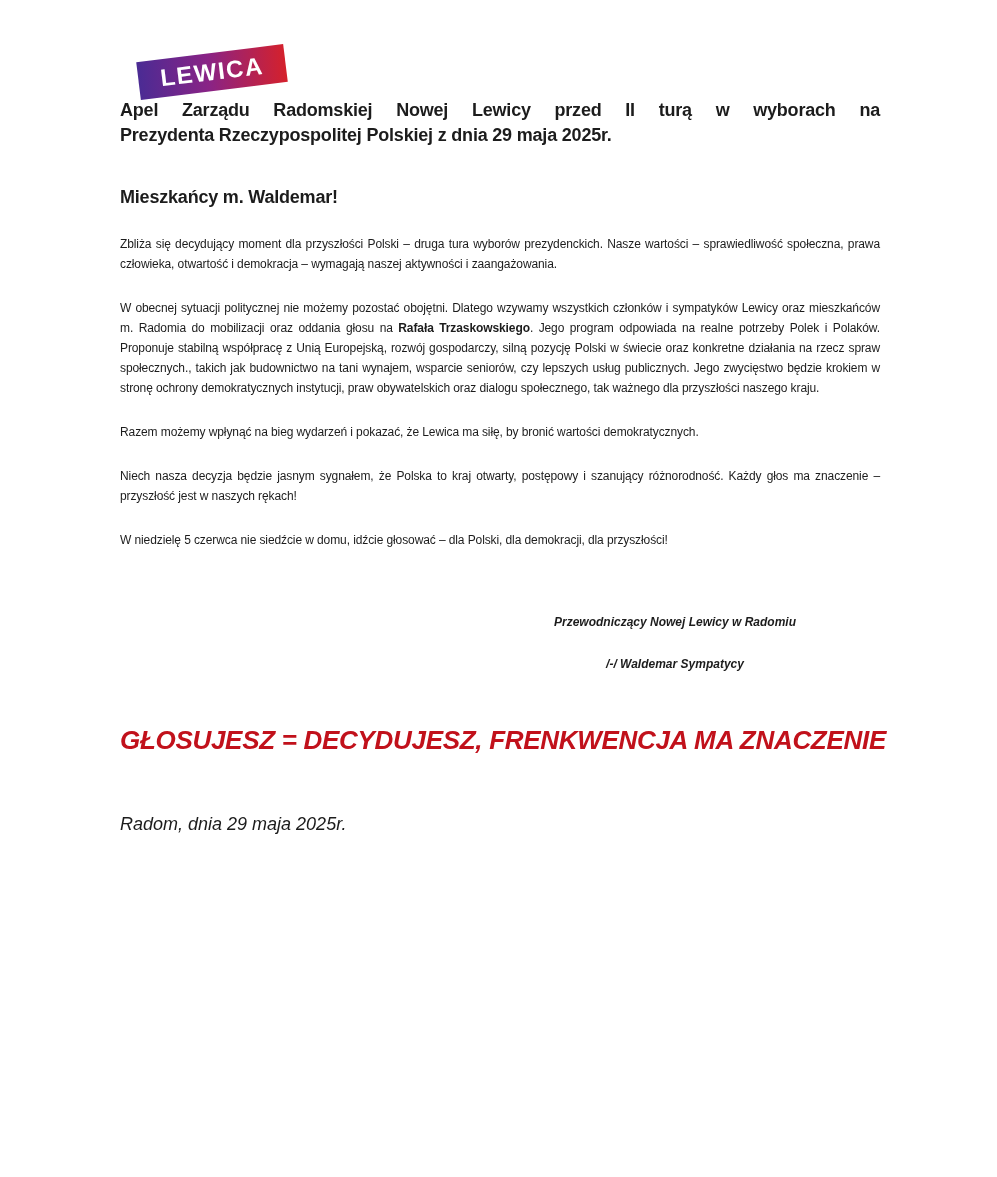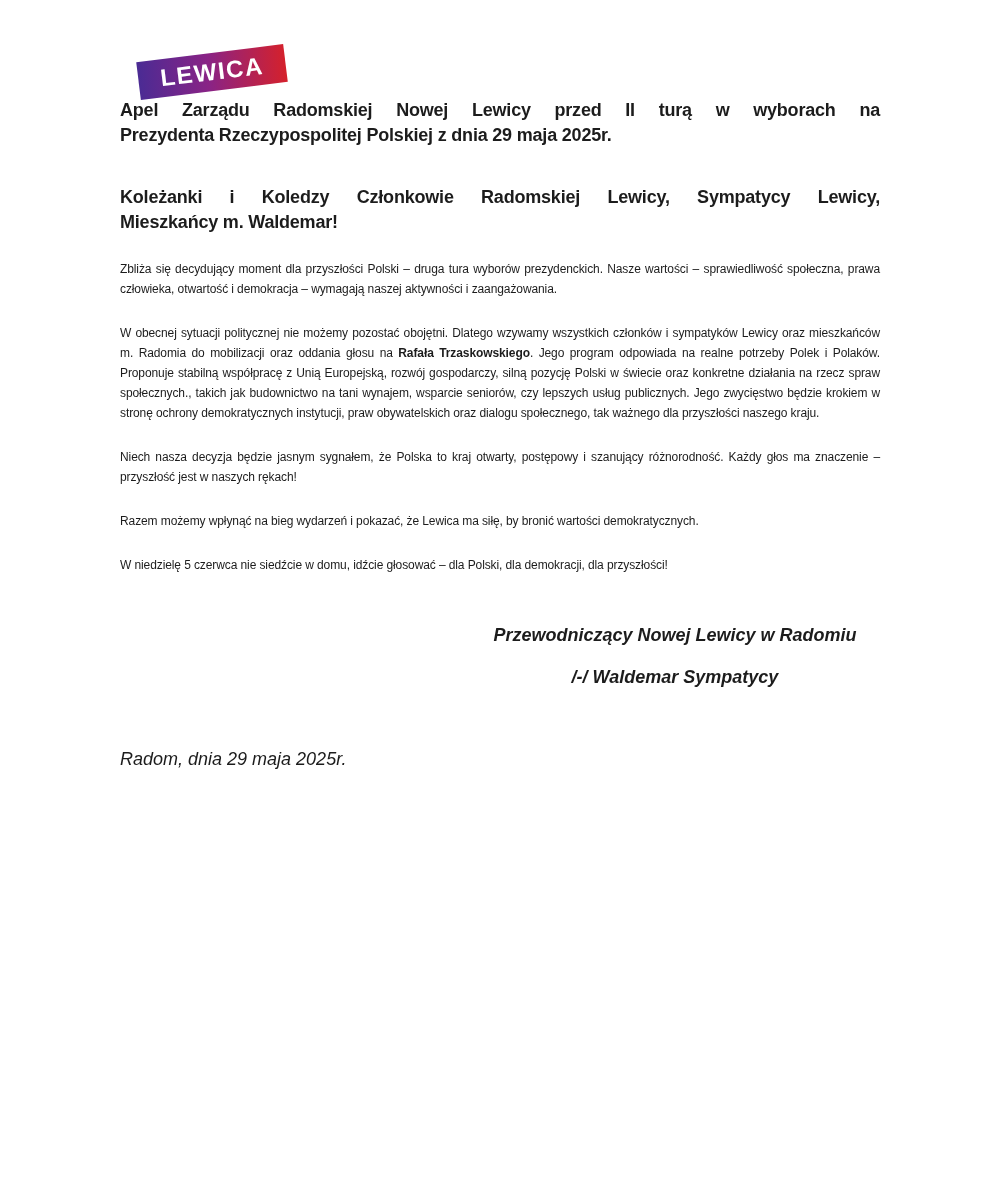--- a/index.html
+++ b/index.html
@@ -36,23 +36,23 @@
     letter-spacing:-0.2px;
   }
   .body-p{
     margin:24px 0 0 0;
     font-size:12px;line-height:20px;
     text-align:justify;
     letter-spacing:-0.1px;
   }
   .body-p .inline-bold{font-weight:700;}
   .signature{
-    margin-top:48px;margin-left:350px;width:410px;
+    margin-top:60px;margin-left:350px;width:410px;
     text-align:center;
-    font-weight:700;font-style:italic;font-size:18px;line-height:25px;
+    font-weight:700;font-style:italic;font-size:12px;line-height:25px;
   }
   .sig-name{margin-top:17px;}
   .slogan{
     margin-top:48px;
     font-weight:700;font-style:italic;
     font-size:26px;line-height:30px;
     letter-spacing:-0.3px;
     color:#C1111B;
     white-space:nowrap;
   }
@@ -71,36 +71,36 @@
   </div>
 
   <div class="content">
 
     <div class="title">
       <div class="jline">Apel Zarządu Radomskiej Nowej Lewicy przed II turą w wyborach na</div>
       <div>Prezydenta Rzeczypospolitej Polskiej z dnia 29 maja 2025r.</div>
     </div>
 
     <div class="salutation">
-      <div class="jline">Koleżanki i Koledzy Członkowie Radomskiej Lewicy, Sympatycy Lewicy,</div>
       <div>Mieszkańcy m. Waldemar!</div>
     </div>
 
     <p class="body-p">Zbliża się decydujący moment dla przyszłości Polski – druga tura wyborów prezydenckich. Nasze wartości – sprawiedliwość społeczna, prawa człowieka, otwartość i demokracja – wymagają naszej aktywności i zaangażowania.</p>
 
     <p class="body-p"><span>W obecnej sytuacji politycznej nie możemy pozostać obojętni. Dlatego wzywamy wszystkich członków i sympatyków Lewicy oraz mieszkańców m. Radomia do mobilizacji oraz oddania głosu na </span><span class="inline-bold">Rafała Trzaskowskiego</span><span>. Jego program odpowiada na realne potrzeby Polek i Polaków. Proponuje stabilną współpracę z Unią Europejską, rozwój gospodarczy, silną pozycję Polski w świecie oraz konkretne działania na rzecz spraw społecznych., takich jak budownictwo na tani wynajem, wsparcie seniorów, czy lepszych usług publicznych. Jego zwycięstwo będzie krokiem w stronę ochrony demokratycznych instytucji, praw obywatelskich oraz dialogu społecznego, tak ważnego dla przyszłości naszego kraju.</span></p>
 
+    <p class="body-p">Razem możemy wpłynąć na bieg wydarzeń i pokazać, że Lewica ma siłę, by bronić wartości demokratycznych.</p>
+
     <p class="body-p">Niech nasza decyzja będzie jasnym sygnałem, że Polska to kraj otwarty, postępowy i szanujący różnorodność. Każdy głos ma znaczenie – przyszłość jest w naszych rękach!</p>
-
-    <p class="body-p">Razem możemy wpłynąć na bieg wydarzeń i pokazać, że Lewica ma siłę, by bronić wartości demokratycznych.</p>
 
     <p class="body-p">W niedzielę 5 czerwca nie siedźcie w domu, idźcie głosować – dla Polski, dla demokracji, dla przyszłości!</p>
 
     <div class="signature">
       <div class="sig-role">Przewodniczący Nowej Lewicy w Radomiu</div>
       <div class="sig-name">/-/ Waldemar Sympatycy</div>
     </div>
 
+    <div class="slogan" style="color: rgb(193, 17, 27);">GŁOSUJESZ = DECYDUJESZ, FRENKWENCJA MA ZNACZENIE</div>
 
     <div class="dateline">Radom, dnia 29 maja 2025r.</div>
 
   </div>
 </div>
 
 </body></html>

